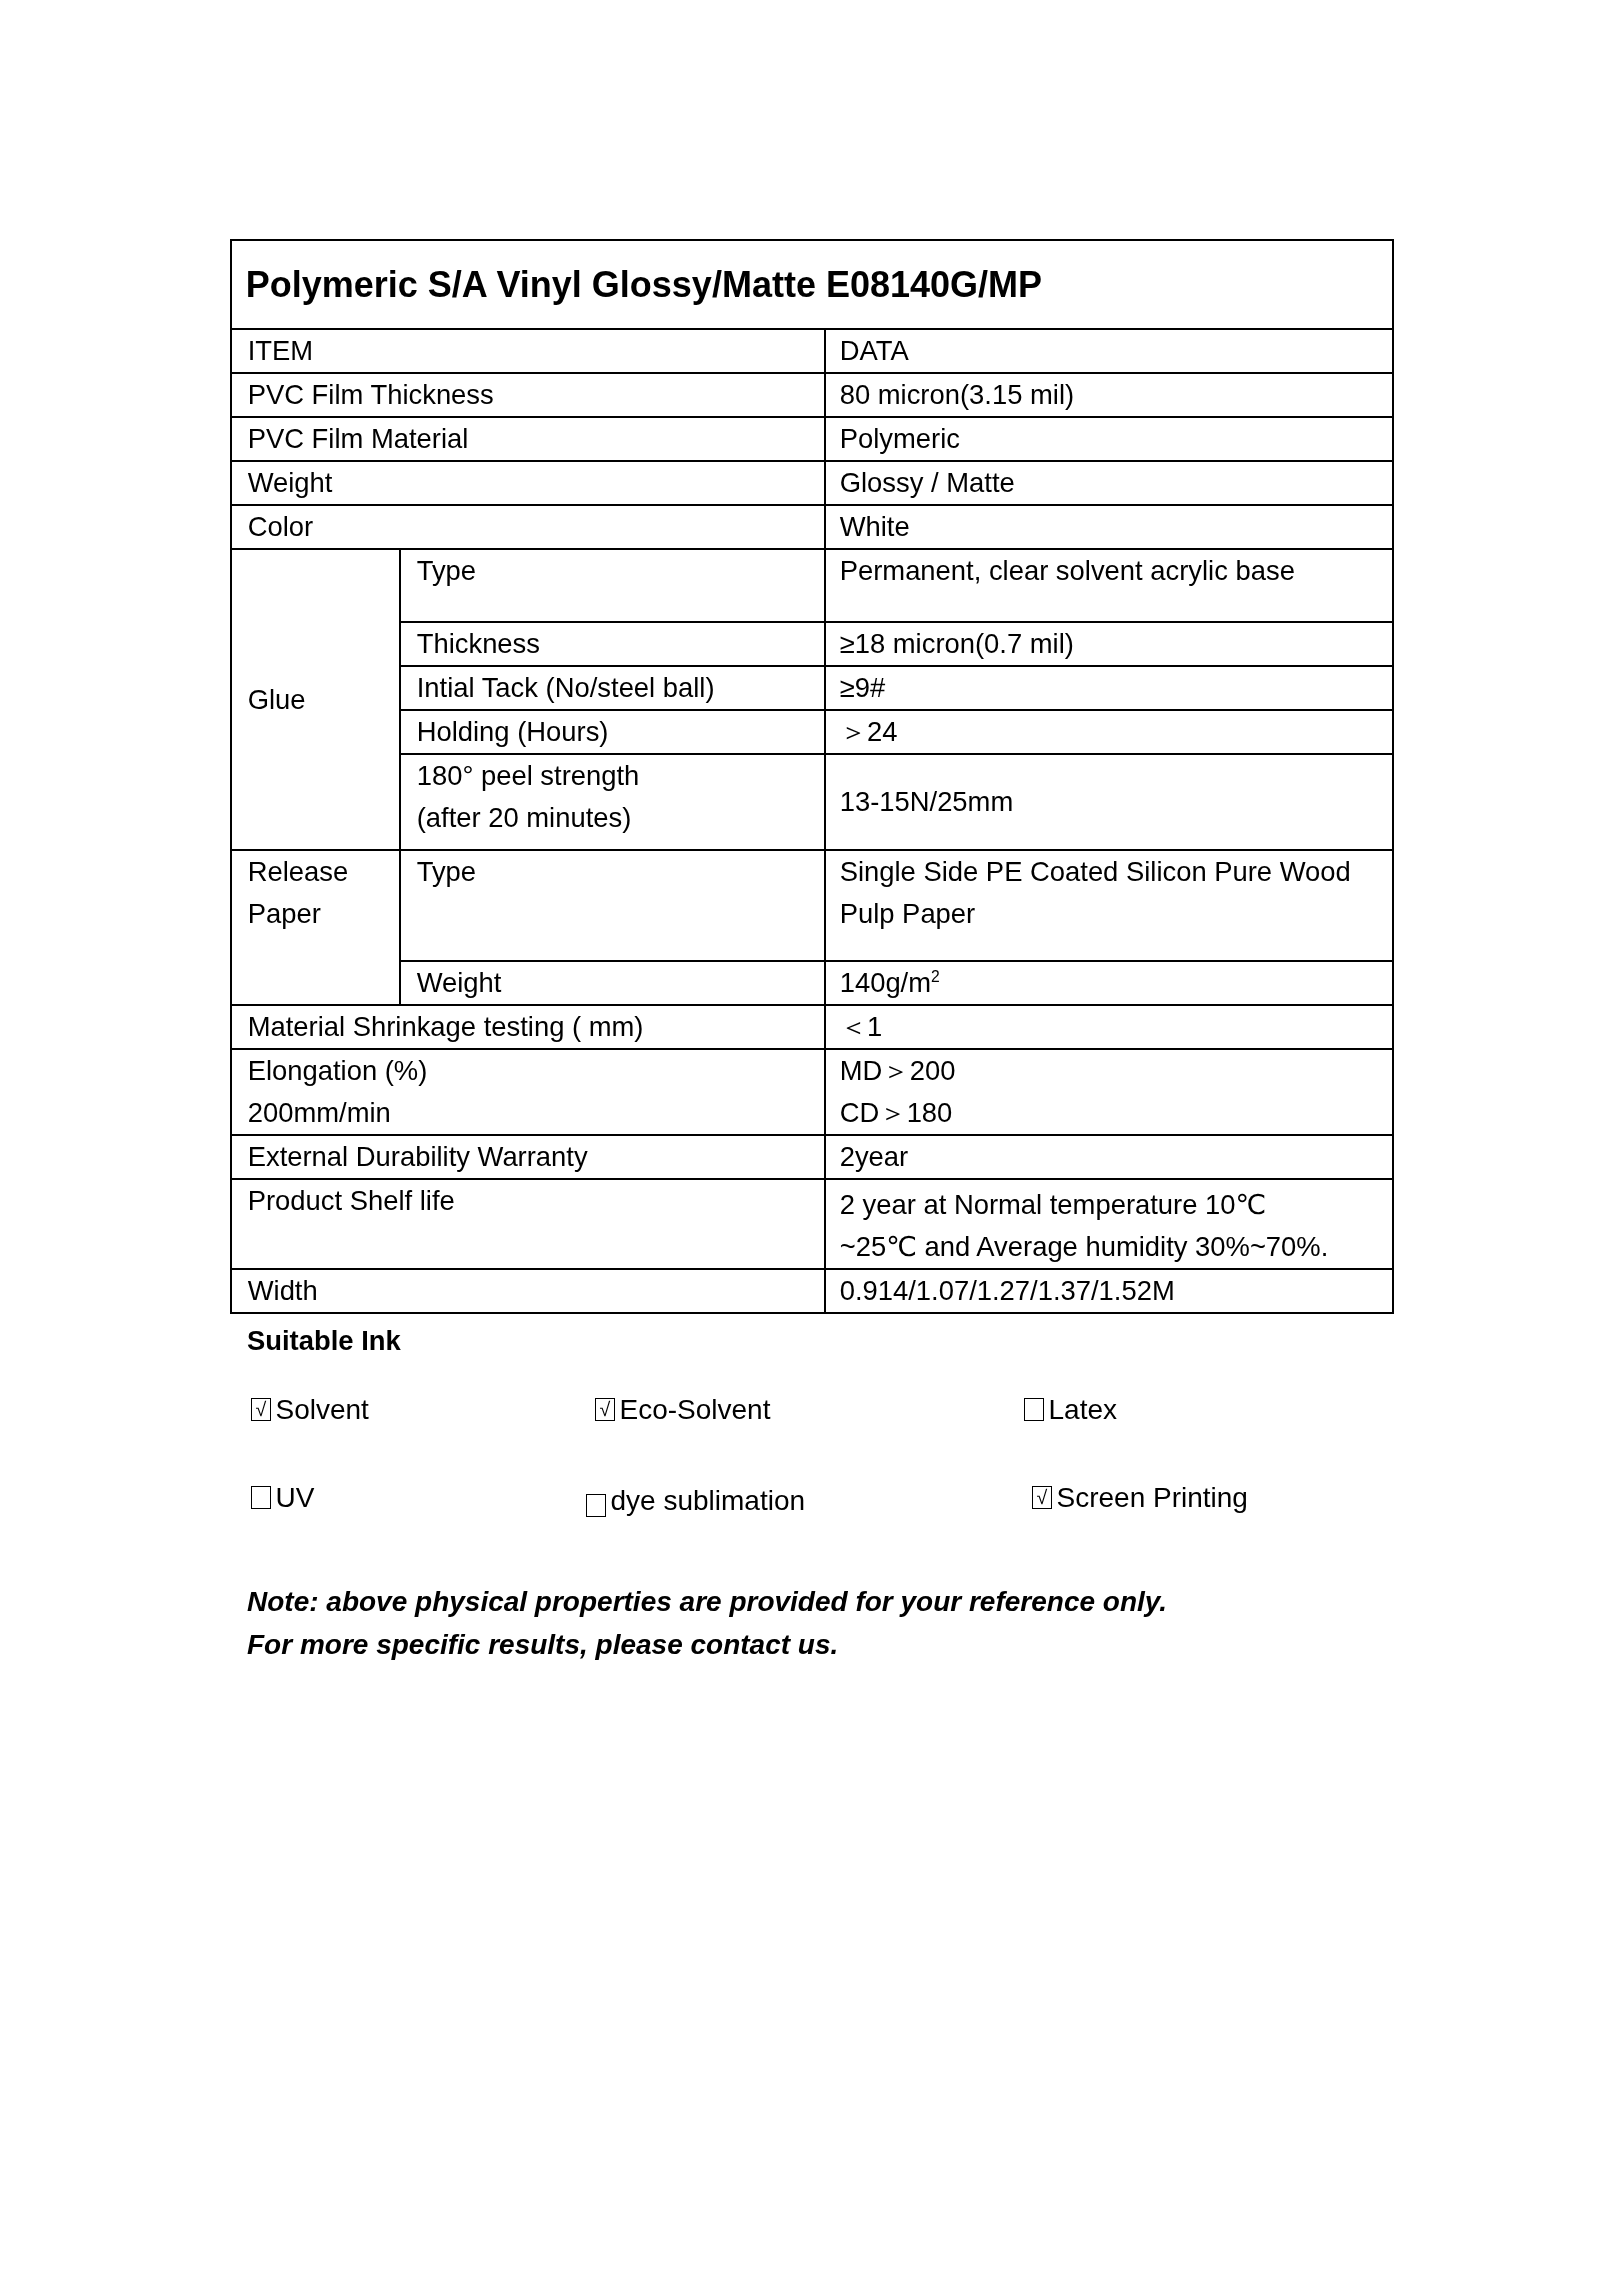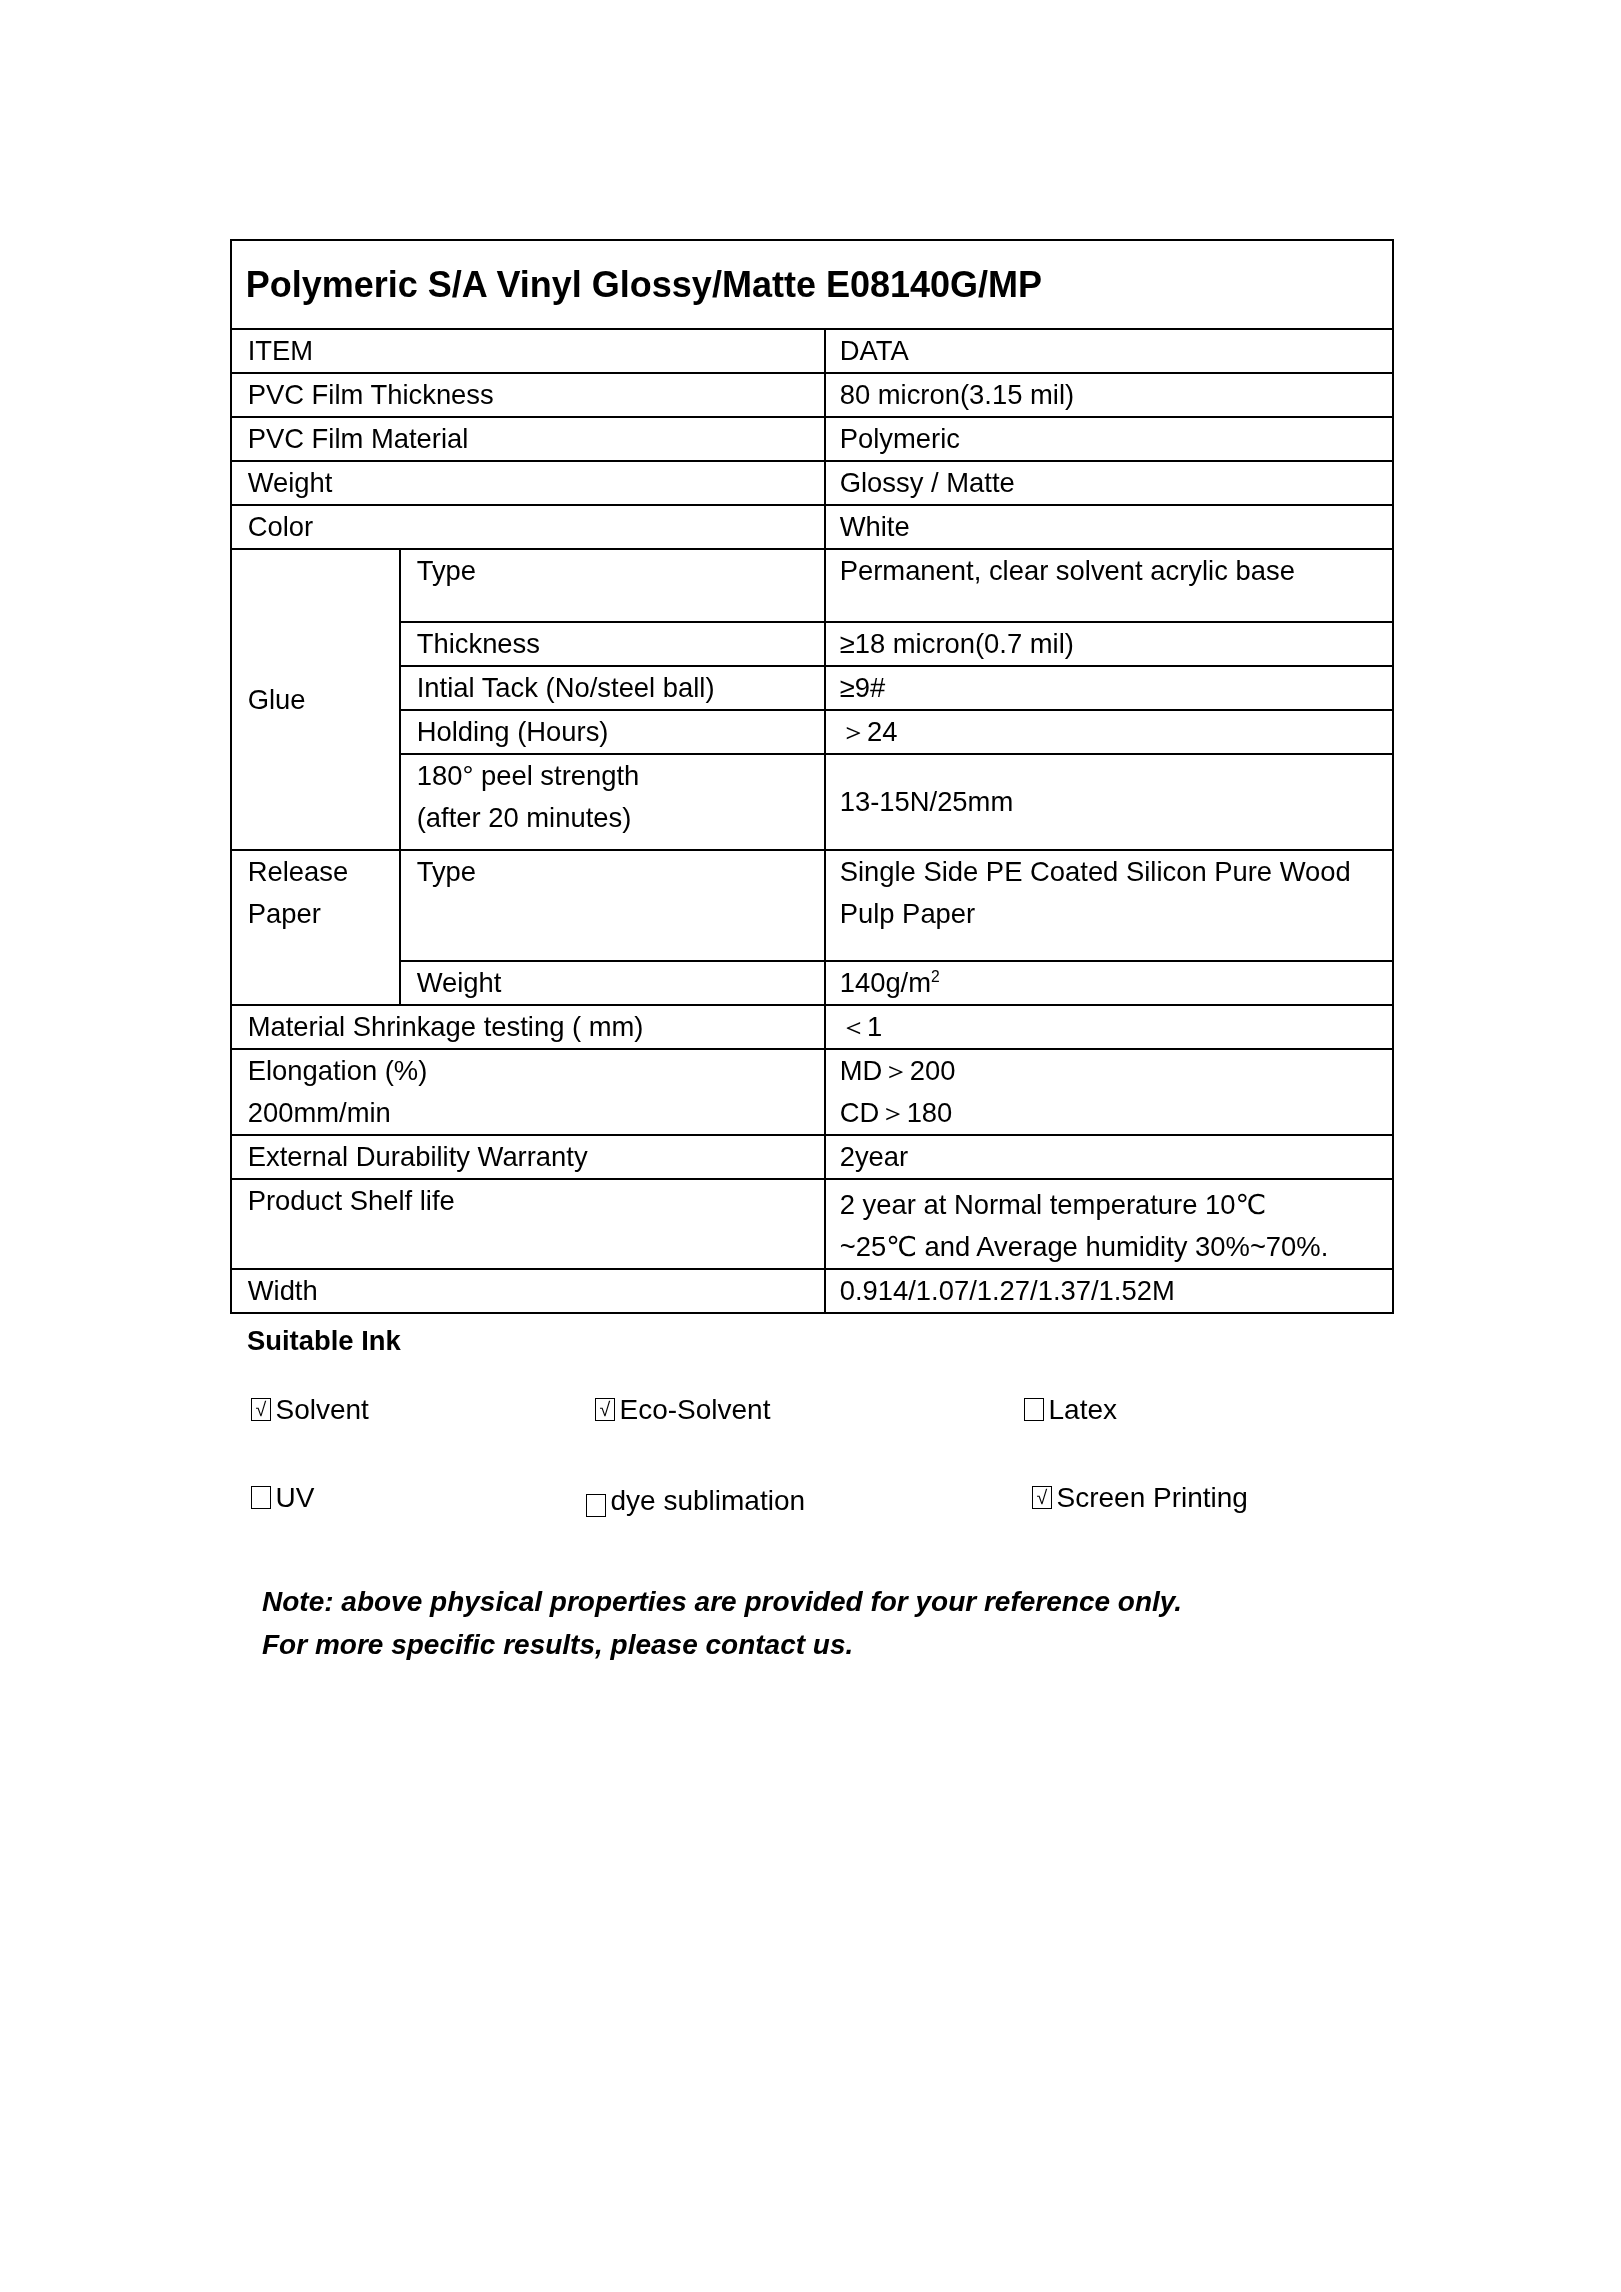--- a/index.html
+++ b/index.html
@@ -10,21 +10,21 @@
   .spec-table td { border: 2px solid #000; padding: 0 0 0 15.7px; font-size: 27.4px;
                    line-height: 42px; vertical-align: top; }
   .spec-table td.title { font-weight: bold; font-size: 36px; height: 87px; vertical-align: middle; padding-left: 13.7px; }
   .spec-table td.mid { vertical-align: middle; }
   .spec-table td.data { padding-left: 13.7px; }
   sup { font-size: 15.7px; line-height: 0; }
   .ink-heading { position: absolute; left: 247px; top: 1325px; font-size: 27.4px; font-weight: bold; }
   .ink-item { position: absolute; font-size: 28px; display: flex; align-items: center; height: 39px; }
   .box { display: inline-block; width: 19.6px; height: 23.5px; border: 1.5px solid #000; margin-right: 4.9px;
          position: relative; box-sizing: border-box; font-size: 19.6px; line-height: 21.6px; text-align: center; }
-  .note { position: absolute; left: 262px; font-size: 28px; font-style: italic; font-weight: bold; }
+  .note { position: absolute; left: 247px; font-size: 28px; font-style: italic; font-weight: bold; }
 </style>
 </head>
 <body>
 
 <table class="spec-table">
   <colgroup>
       <col style="width:169px">
       <col style="width:425px">
       <col style="width:568px">
     </colgroup>

